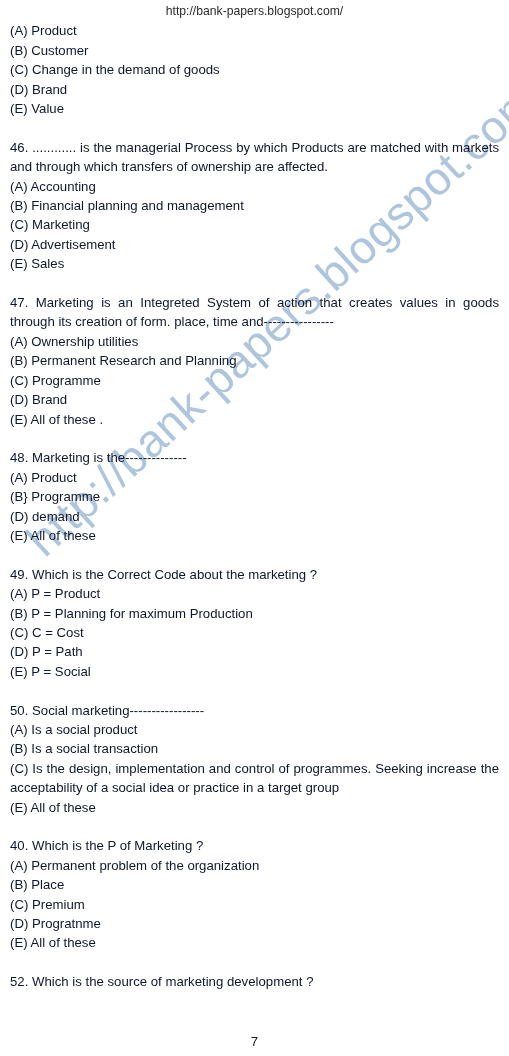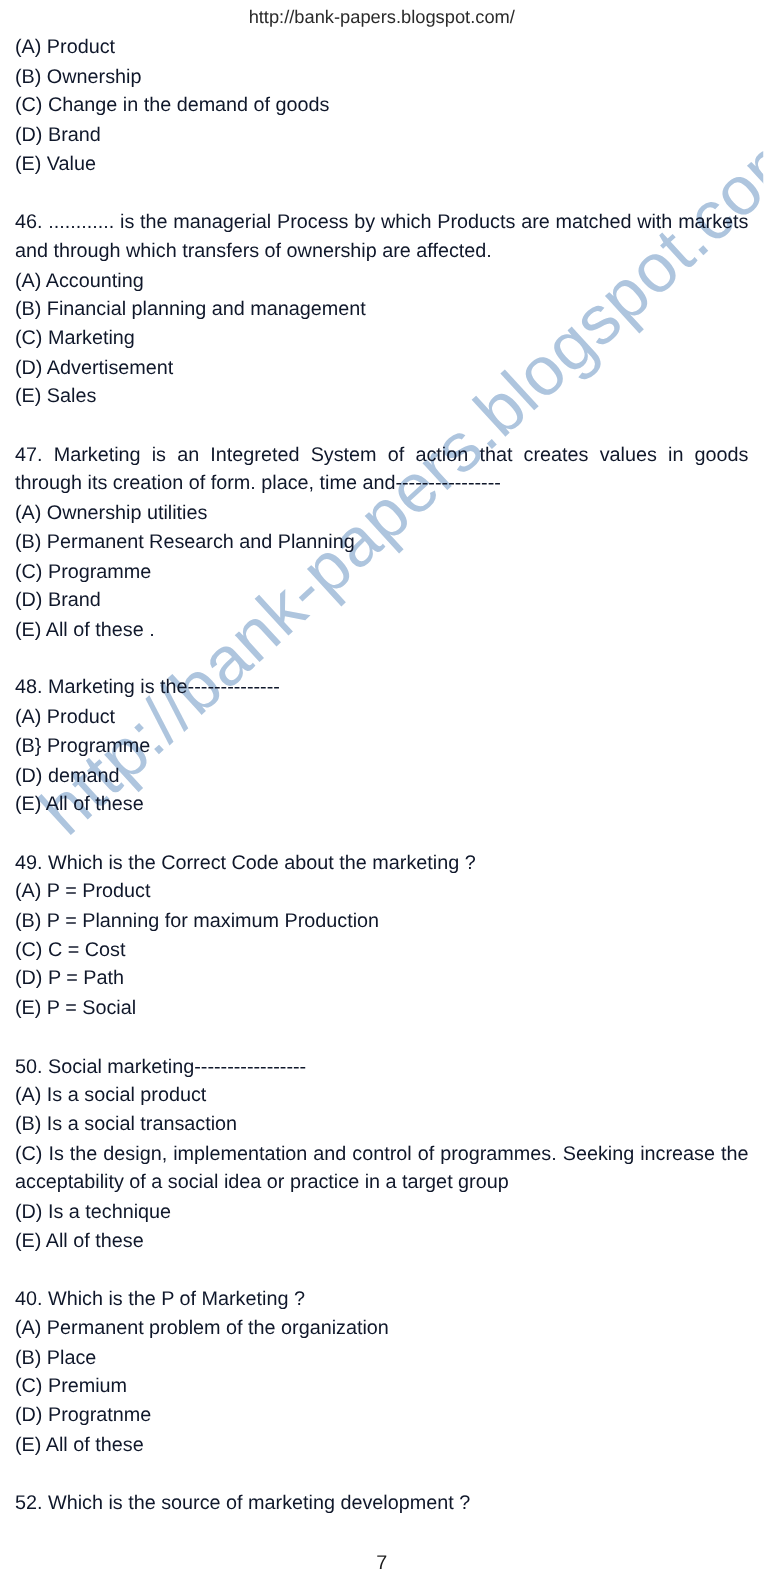--- a/index.html
+++ b/index.html
@@ -113,21 +113,21 @@
     <div id="watermark-text" style="color: rgb(174, 197, 222);">http://bank-papers.blogspot.com/</div>
   </div>
 
   <div id="content">
 
     <div class="page-header">http://bank-papers.blogspot.com/</div>
 
     <div id="blocks-container">
         <div class="qblock">
           <div class="line justify">(A) Product</div>
-          <div class="line justify">(B) Ownership</div>
+          <div class="line justify">(B) Customer</div>
           <div class="line justify">(C) Change in the demand of goods</div>
           <div class="line justify">(D) Brand</div>
           <div class="line justify">(E) Value</div>
         </div>
         <div class="qblock">
           <div class="line stem">46. ............ is the managerial Process by which Products are matched with markets and through which transfers of ownership are affected.</div>
           <div class="line justify">(A) Accounting</div>
           <div class="line justify">(B) Financial planning and management</div>
           <div class="line justify">(C) Marketing</div>
           <div class="line justify">(D) Advertisement</div>
@@ -154,21 +154,20 @@
           <div class="line justify">(B) P = Planning for maximum Production</div>
           <div class="line justify">(C) C = Cost</div>
           <div class="line justify">(D) P = Path</div>
           <div class="line justify">(E) P = Social</div>
         </div>
         <div class="qblock">
           <div class="line stem">50. Social marketing-----------------</div>
           <div class="line justify">(A) Is a social product</div>
           <div class="line justify">(B) Is a social transaction</div>
           <div class="line justify">(C) Is the design, implementation and control of programmes. Seeking increase the acceptability of a social idea or practice in a target group</div>
-          <div class="line justify">(D) Is a technique</div>
           <div class="line justify">(E) All of these</div>
         </div>
         <div class="qblock">
           <div class="line stem">40. Which is the P of Marketing ?</div>
           <div class="line justify">(A) Permanent problem of the organization</div>
           <div class="line justify">(B) Place</div>
           <div class="line justify">(C) Premium</div>
           <div class="line justify">(D) Progratnme</div>
           <div class="line justify">(E) All of these</div>
         </div>

